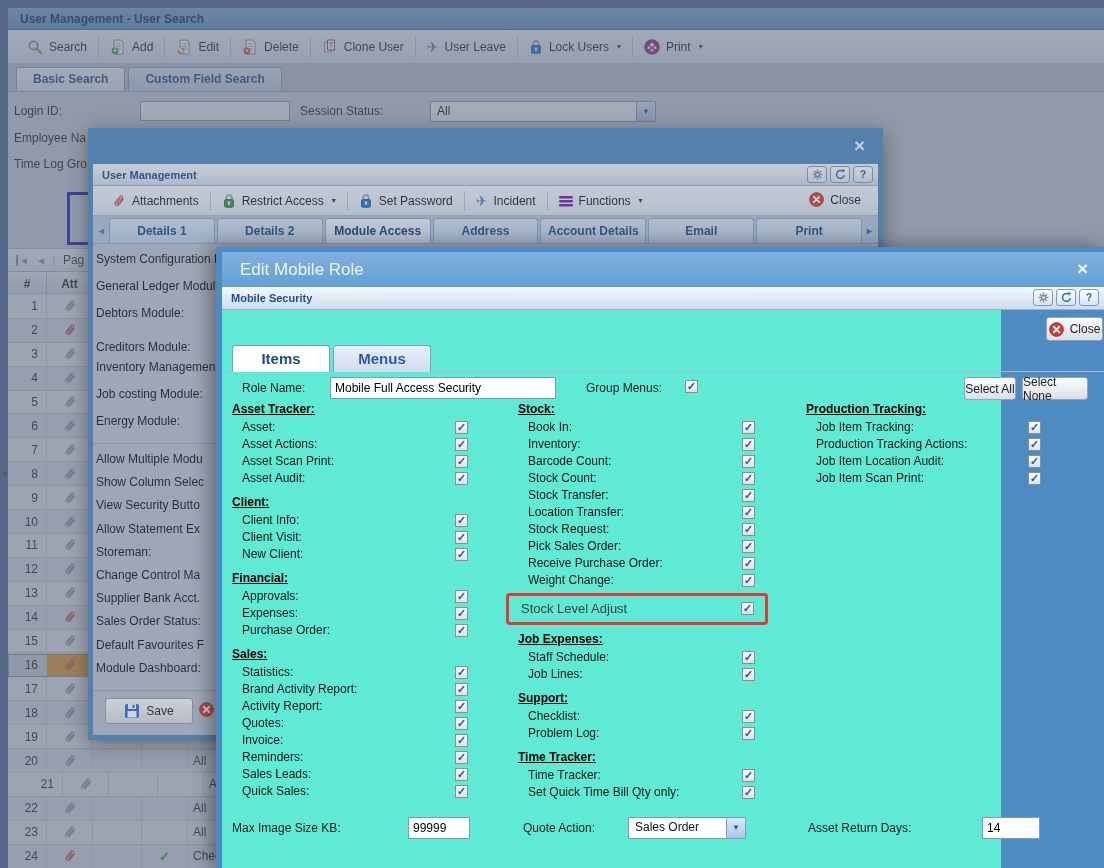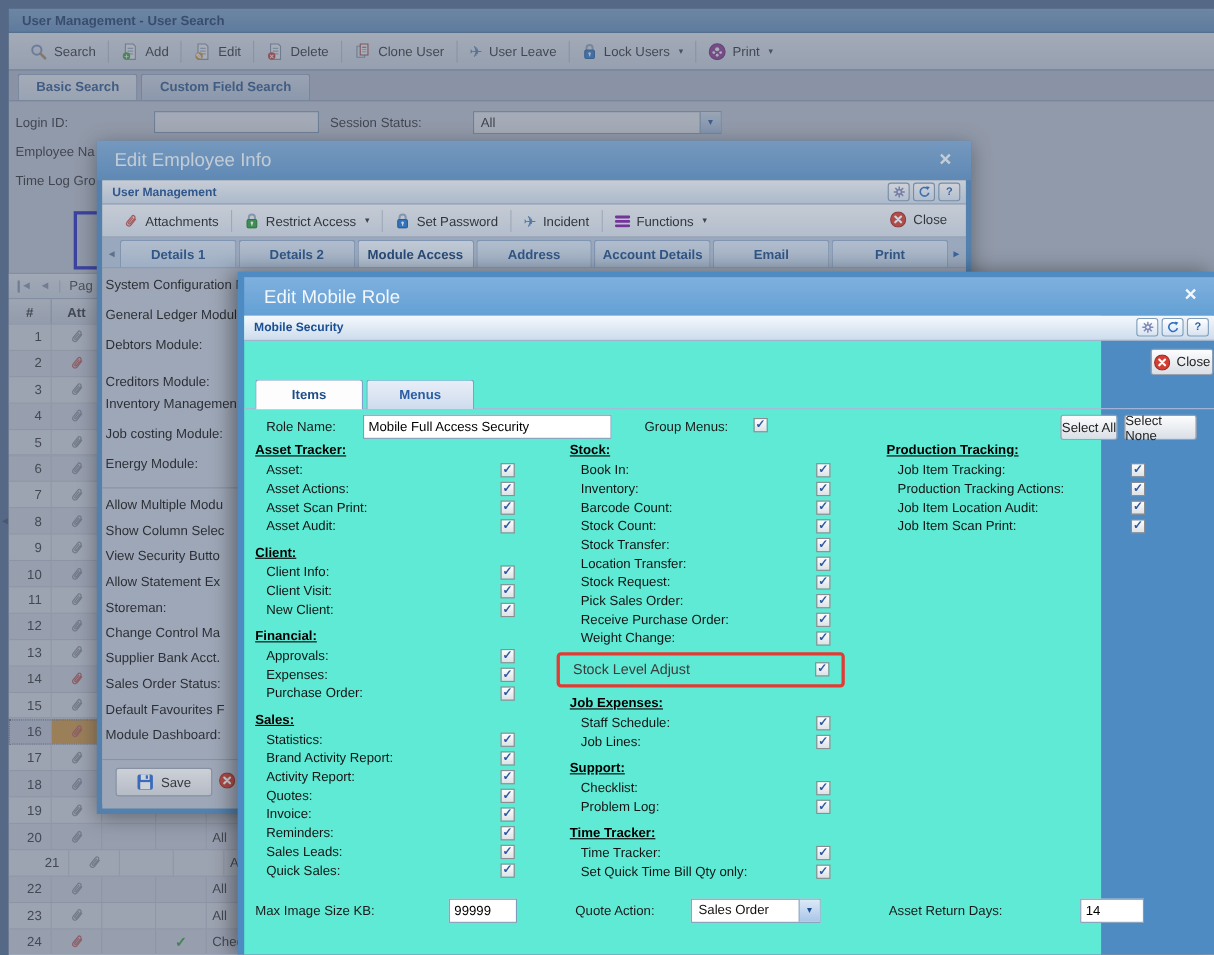--- a/index.html
+++ b/index.html
@@ -93,21 +93,21 @@
   #role-dialog{position:absolute;left:216px;top:247px;width:888px;height:621px;z-index:5;
     background:#4f8bc3;box-shadow:-5px 0 18px rgba(0,0,0,0.4);}
   .rd-title{left:6px;top:5px;width:882px;height:35px;background:linear-gradient(#7fb0de,#63a0d5);
     color:#f2f7fc;font-size:17px;line-height:35px;padding-left:18px;box-sizing:border-box;}
   .rd-inner{left:6px;top:40px;width:779px;height:581px;background:#5eead4;}
   .rd-panel{left:0;top:0;width:882px;height:23px;}
   .rd-close{position:absolute;left:824px;top:30px;width:57px;height:24px;}
   .rd-tabs{position:absolute;left:0px;top:58px;width:882px;height:27px;border-bottom:1px solid #aab8d8;box-sizing:border-box;}
   .rd-tab{position:absolute;top:0;height:26px;background:linear-gradient(#e8eef8,#cfdcee);
     border:1px solid #7fa0c8;border-bottom:none;border-radius:3px 3px 0 0;text-align:center;
-    font-size:12px;font-weight:bold;color:#2a5da2;line-height:26px;}
+    font-size:15px;font-weight:bold;color:#2a5da2;line-height:26px;}
   .rd-tab.active{background:#fdfdfe;color:#1d4e89;}
   .rd-label{position:absolute;font-size:12px;color:#1a1a1a;white-space:nowrap;}
   .col{position:absolute;width:262px;}
   .sec-h{font-size:12px;font-weight:bold;color:#000;text-decoration:underline;height:18px;margin-top:7px;white-space:nowrap;}
   .sec-h.first{margin-top:0;}
   .cb-row{position:relative;height:17px;font-size:12px;color:#141414;padding-left:10px;box-sizing:border-box;white-space:nowrap;}
   .hl-box{position:relative;margin:3px 0 4px -12px;width:256px;height:26px;border:3px solid #e23b33;
     border-radius:4px;}
   .hl-box .hl-lbl{font-size:13px;color:#3c3c3c;line-height:26px;padding-left:12px;}
   .hl-box .checkbox{top:6px;}
@@ -562,21 +562,20 @@
       <div class="gcell gtxt" style="flex:1;border-right:none">Check</div>
     </div>
         </div>
     </div>
     <div class="collapse">◄</div>
   </div>
 
   <div id="dim1"></div>
 
   <div id="emp-dialog">
-    <div class="abs ed-title">Edit Employee Info</div>
     <span class="dlg-x" style="right:18px;top:8px">×</span>
     <div class="abs ed-inner">
       <div class="abs panel-head ed-panel">
         <span>User Management</span>
         <span class="mini-set">
           <span class="mini-btn">
               <svg width="11" height="11" viewBox="0 0 12 12">
                 <g stroke="#8089b8" stroke-width="1.5">
                   <line x1="6" y1="0.5" x2="6" y2="11.5"></line>
                   <line x1="0.5" y1="6" x2="11.5" y2="6"></line>

